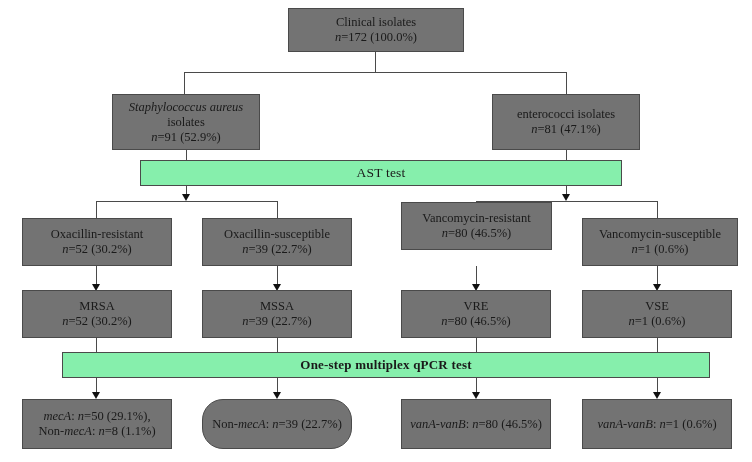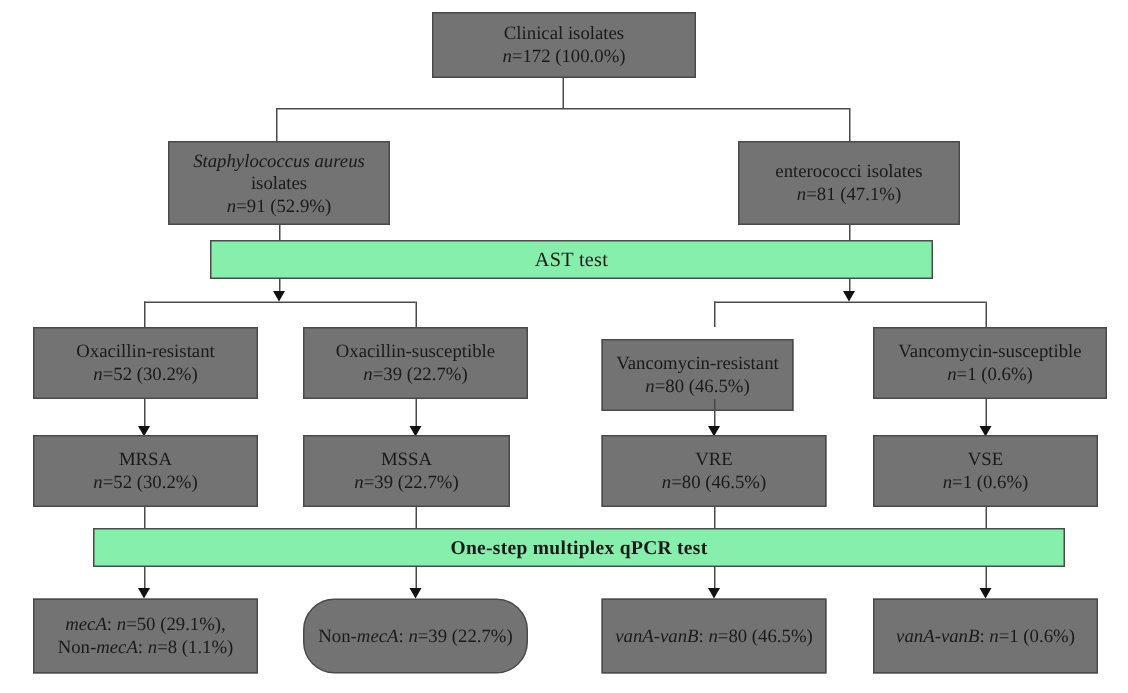--- a/index.html
+++ b/index.html
@@ -113,21 +113,21 @@
   <div class="box" style="left:22px; top:218px; width:150px; height:48px;">
     <span class="ln">Oxacillin-resistant</span>
     <span class="ln"><i class="it">n</i><span>=52 (30.2%)</span></span>
   </div>
 
   <div class="box" style="left:202px; top:218px; width:150px; height:48px;">
     <span class="ln">Oxacillin-susceptible</span>
     <span class="ln"><i class="it">n</i><span>=39 (22.7%)</span></span>
   </div>
 
-  <div class="box" style="left:401px; top:226px; width:128px; height:48px;">
+  <div class="box" style="left:401px; top:202px; width:151px; height:48px;">
     <span class="ln">Vancomycin-resistant</span>
     <span class="ln"><i class="it">n</i><span>=80 (46.5%)</span></span>
   </div>
 
   <div class="box" style="left:582px; top:218px; width:156px; height:48px;">
     <span class="ln">Vancomycin-susceptible</span>
     <span class="ln"><i class="it">n</i><span>=1 (0.6%)</span></span>
   </div>
 
   <div class="vline" style="left:96px; top:266px; height:20px;"></div>
@@ -137,21 +137,21 @@
   <div class="vline" style="left:476px; top:266px; height:20px;"></div>
   <div class="arrowhead" style="left:472px; top:284px;"></div>
   <div class="vline" style="left:657px; top:266px; height:20px;"></div>
   <div class="arrowhead" style="left:653px; top:284px;"></div>
 
   <div class="box" style="left:22px; top:290px; width:150px; height:48px;">
     <span class="ln">MRSA</span>
     <span class="ln"><i class="it">n</i><span>=52 (30.2%)</span></span>
   </div>
 
-  <div class="box" style="left:202px; top:290px; width:138px; height:48px;">
+  <div class="box" style="left:202px; top:290px; width:150px; height:48px;">
     <span class="ln">MSSA</span>
     <span class="ln"><i class="it">n</i><span>=39 (22.7%)</span></span>
   </div>
 
   <div class="box" style="left:401px; top:290px; width:150px; height:48px;">
     <span class="ln">VRE</span>
     <span class="ln"><i class="it">n</i><span>=80 (46.5%)</span></span>
   </div>
 
   <div class="box" style="left:582px; top:290px; width:150px; height:48px;">

